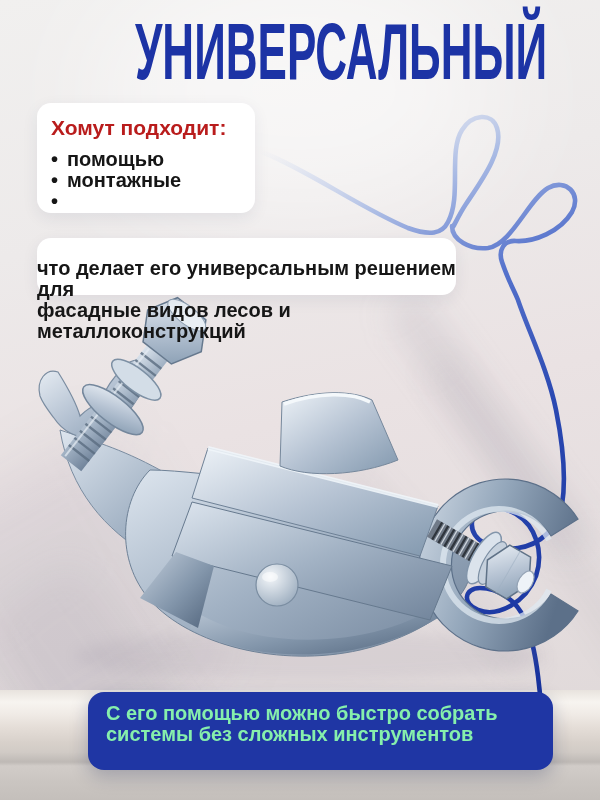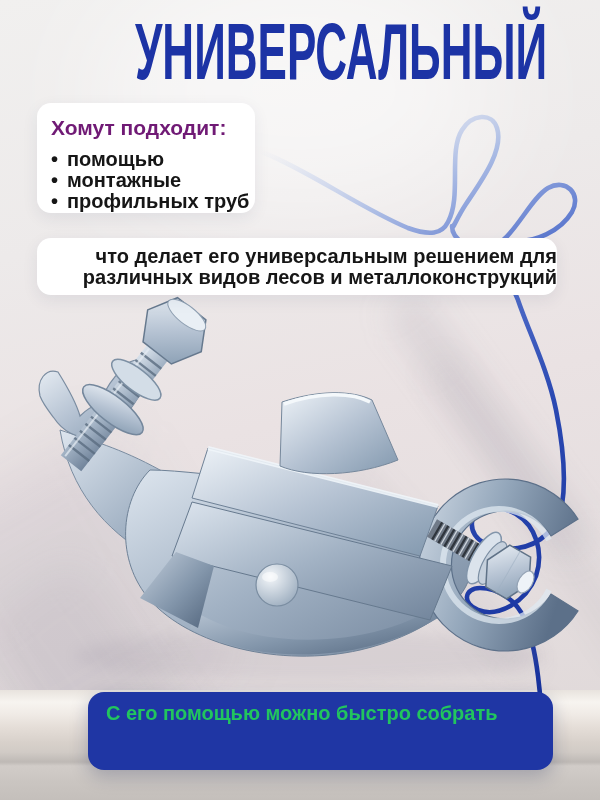--- a/index.html
+++ b/index.html
@@ -21,25 +21,25 @@
   .title{
     position:absolute;left:0;top:12px;width:600px;text-align:center;
     font-size:80px;line-height:1;font-weight:bold;letter-spacing:0;
     transform:scaleX(.55);transform-origin:50% 0;white-space:nowrap;
   }
   .card{position:absolute;background:#fff;border-radius:14px;box-shadow:0 5px 16px rgba(40,50,90,.08);}
   .card-fits{left:37px;top:103px;width:218px;height:110px;padding:13px 0 0 14px;box-sizing:border-box;}
   .card-fits .hd{font-size:21px;font-weight:bold;margin:0 0 9px 0;}
   .card-fits .li{font-size:20px;line-height:21px;font-weight:bold;color:#161616;display:flex;align-items:baseline;}
   .card-fits .b{margin-right:9px;font-size:20px;}
-  .card-uni{left:37px;top:238px;width:520px;height:57px;text-align:right;padding-top:8px;box-sizing:border-box;}
+  .card-uni{left:37px;top:238px;width:419px;height:57px;text-align:left;padding-top:20px;box-sizing:border-box;}
   .card-uni .ln{font-size:20px;line-height:21px;font-weight:bold;color:#161616;}
   .card-benefit{position:absolute;left:88px;top:692px;width:465px;height:78px;border-radius:16px;
     padding:11px 0 0 18px;box-sizing:border-box;box-shadow:0 6px 18px rgba(20,30,80,.25);}
-  .card-benefit .ln{font-size:20px;line-height:21.3px;font-weight:bold;color:#22c55e;white-space:nowrap;}
+  .card-benefit .ln{font-size:20px;line-height:21.3px;font-weight:bold;color:#86efac;white-space:nowrap;}
   svg.layer{position:absolute;left:0;top:0;width:600px;height:800px;}
 </style>
 </head>
 <body>
 
 <div class="page">
 
   <div class="wall-light"></div>
   <div class="streak s1"></div>
   <div class="streak s2"></div>
@@ -187,37 +187,37 @@
       <ellipse cx="70" rx="9" ry="24" fill="#c6d1dd" stroke="#7b8ea3" stroke-width="1.2"></ellipse>
       <path d="M 76 -24 L 100 -24 L 112 0 L 100 24 L 76 24 L 64 0 Z" fill="url(#gm1)" stroke="#5f7287" stroke-width="1.5"></path>
       <line x1="88" y1="-24" x2="88" y2="24" stroke="#9fb0c2" stroke-width="1" opacity=".6"></line>
       <ellipse cx="108" rx="7" ry="12" fill="#eef3f8" stroke="#93a2b4" stroke-width="1.2"></ellipse>
     </g>
   </svg>
 
   <div class="title" style="color:#1c33a5;">УНИВЕРСАЛЬНЫЙ</div>
 
   <div class="card card-fits">
-    <div class="hd" style="color:#701a75;">Хомут подходит:</div>
+    <div class="hd" style="color:#b91c1c;">Хомут подходит:</div>
     <div class="li">
       <span class="b">•</span>
       <span>помощью</span>
     </div>
     <div class="li">
       <span class="b">•</span>
       <span>монтажные</span>
     </div>
     <div class="li">
       <span class="b">•</span>
-      <span>профильных труб</span>
     </div>
   </div>
 
   <div class="card card-uni">
     <div class="ln">что делает его универсальным решением для</div>
-    <div class="ln">различных видов лесов и металлоконструкций</div>
+    <div class="ln">фасадные видов лесов и металлоконструкций</div>
   </div>
 
   <div class="card-benefit" style="background:#1f36a4;">
     <div class="ln">С его помощью можно быстро собрать</div>
+    <div class="ln">системы без сложных инструментов</div>
   </div>
 
 </div>
 
 </body></html>

